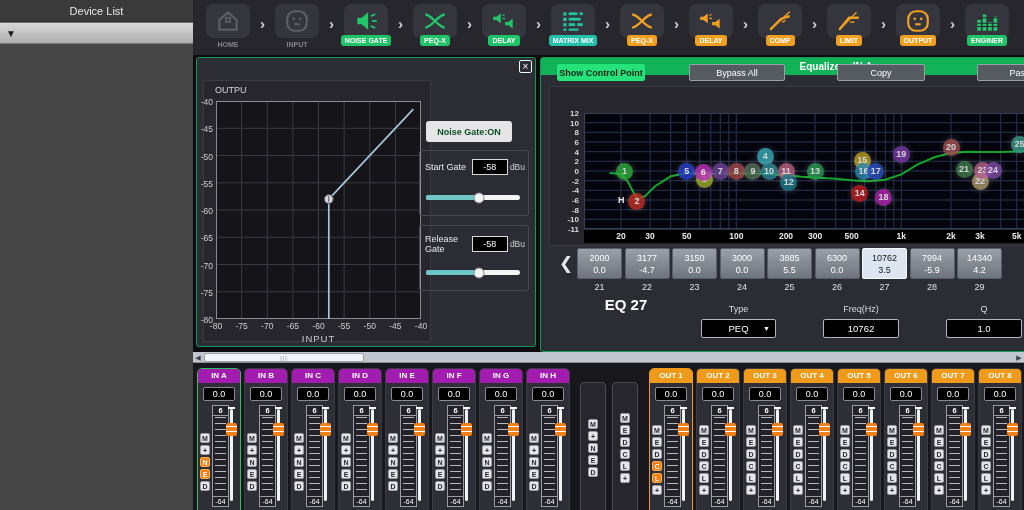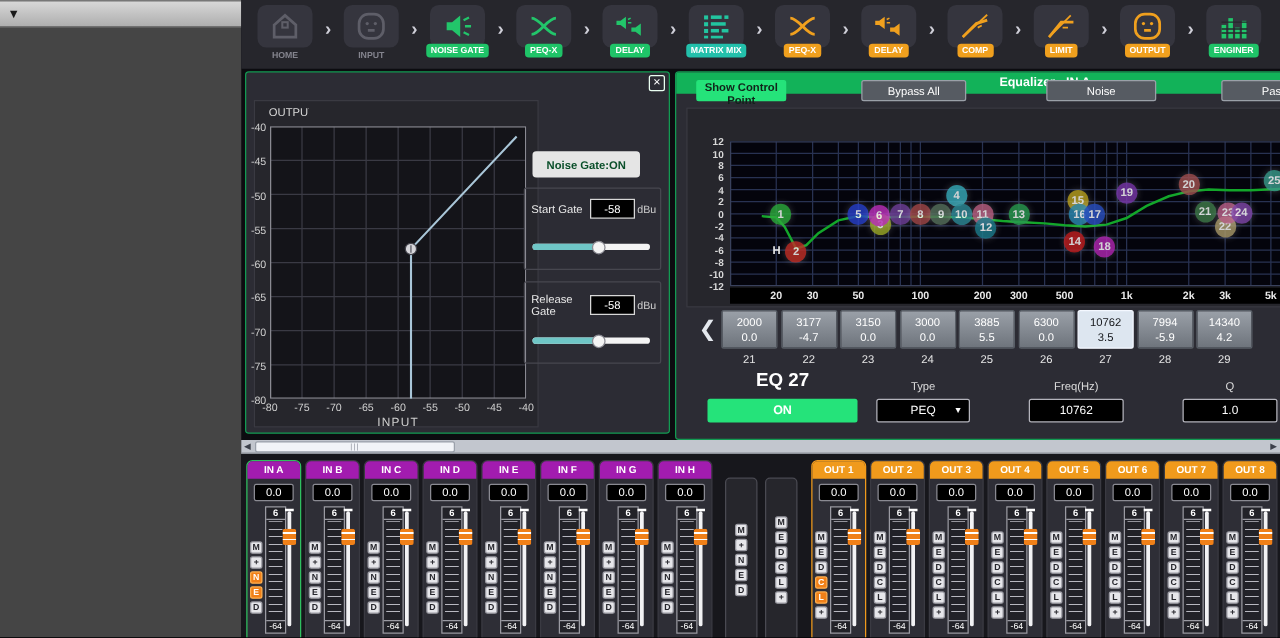--- a/index.html
+++ b/index.html
@@ -145,20 +145,21 @@
          border-radius:4px; display:flex; align-items:center; justify-content:center; }
   .bus .s-btns { position:static; }
   .bus1 { margin-left:7px; } .out1st { margin-left:8px; }
 </style>
 </head>
 <body>
 
 <div class="root">
 
   <aside class="sidebar">
+    <div class="sb-header">Device List</div>
     <div class="sb-drop">
       <span class="tri">▼</span>
     </div>
   </aside>
 
   <div class="topbar" id="toolbar">
       <div class="tb-item">
         <div class="tb-tile" style="color: rgb(94, 94, 104);">
           <svg viewBox="0 0 24 24" fill="none" stroke="currentColor" stroke-width="2">
             <path d="M4 11 L12 4 L20 11 V20 H4 Z"></path>
@@ -380,40 +381,40 @@
       </div>
       <div class="slider">
         <div class="fill" style="width:56%"></div>
         <div class="knob" style="left:56%"></div>
       </div>
     </div>
   </section>
 
   <section class="win eq">
     <div class="win-title">Equalizer - IN A</div>
-    <button class="eqbtn green" style="left:16px;width:72px">Show Control Point</button>
-    <button class="eqbtn gray" style="left:148px;width:84px">Bypass All</button>
-    <button class="eqbtn gray" style="left:296px;width:88px">Noise</button>
+    <button class="eqbtn green" style="left:16px;width:88px">Show Control Point</button>
+    <button class="eqbtn gray" style="left:148px;width:96px">Bypass All</button>
+    <button class="eqbtn gray" style="left:296px;width:88px">Copy</button>
     <button class="eqbtn gray" style="left:436px;width:88px">Paste</button>
 
     <div class="eq-graphpanel"></div>
     <div id="eq-ylab">
         <span style="top: -4px;">12</span>
         <span style="top: 5.66667px;">10</span>
         <span style="top: 15.3333px;">8</span>
         <span style="top: 25px;">6</span>
         <span style="top: 34.6667px;">4</span>
         <span style="top: 44.3333px;">2</span>
         <span style="top: 54px;">0</span>
         <span style="top: 63.6667px;">-2</span>
         <span style="top: 73.3333px;">-4</span>
         <span style="top: 83px;">-6</span>
         <span style="top: 92.6667px;">-8</span>
         <span style="top: 102.333px;">-10</span>
-        <span style="top: 112px;">-12</span>
+        <span style="top: 112px;">-11</span>
       </div>
     <div id="eq-plot"><svg width="540" height="116" viewBox="0 0 540 116">
           <line x1="37.0" y1="0" x2="37.0" y2="116" stroke="#283252"></line>
           <line x1="66.1" y1="0" x2="66.1" y2="116" stroke="#283252"></line>
           <line x1="86.7" y1="0" x2="86.7" y2="116" stroke="#283252"></line>
           <line x1="102.7" y1="0" x2="102.7" y2="116" stroke="#283252"></line>
           <line x1="115.7" y1="0" x2="115.7" y2="116" stroke="#283252"></line>
           <line x1="126.8" y1="0" x2="126.8" y2="116" stroke="#283252"></line>
           <line x1="136.3" y1="0" x2="136.3" y2="116" stroke="#283252"></line>
           <line x1="144.8" y1="0" x2="144.8" y2="116" stroke="#283252"></line>
@@ -522,21 +523,20 @@
         <div class="cellwrap">
           <div class="cell">
             <div>14340</div>
             <div>4.2</div>
           </div>
           <div class="cellidx">29</div>
         </div>
       </div>
 
     <div class="eq-name">EQ 27</div>
-    <button class="eq-on">ON</button>
 
     <div class="eq-flabel" style="left:160px;width:75px">Type</div>
     <div class="eq-fbox" style="left:160px;width:75px">
       <span>PEQ</span>
       <span class="dd">▼</span>
     </div>
     <div class="eq-flabel" style="left:282px;width:76px">Freq(Hz)</div>
     <div class="eq-fbox" style="left:282px;width:76px">10762</div>
     <div class="eq-flabel" style="left:405px;width:76px">Q</div>
     <div class="eq-fbox" style="left:405px;width:76px">1.0</div>

